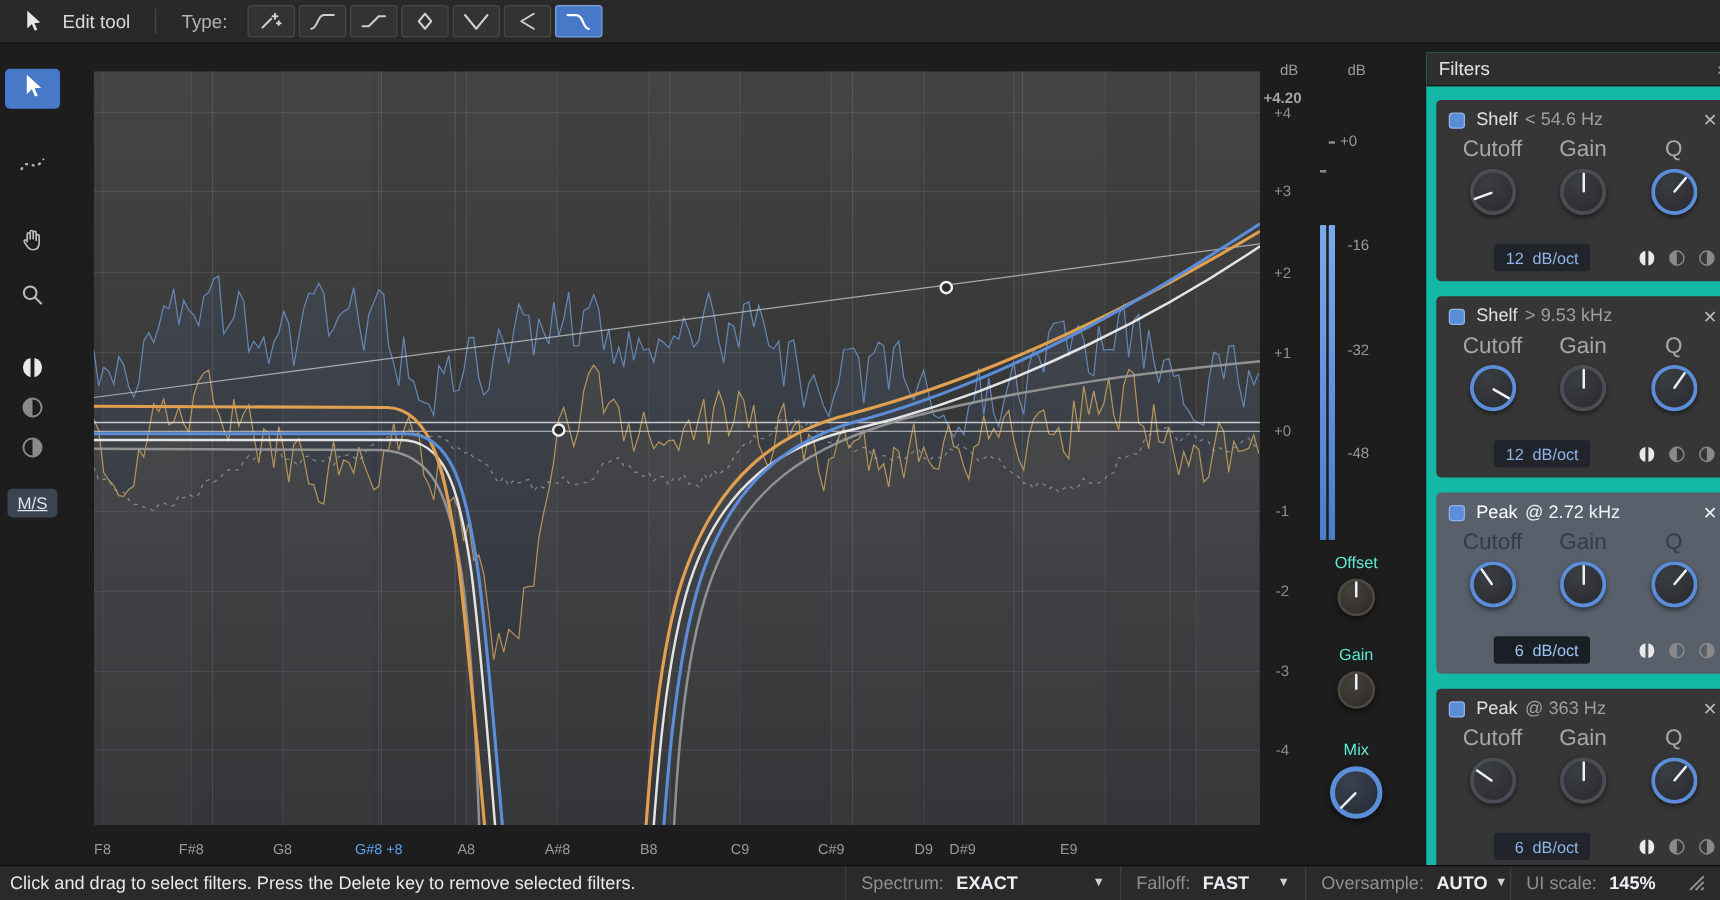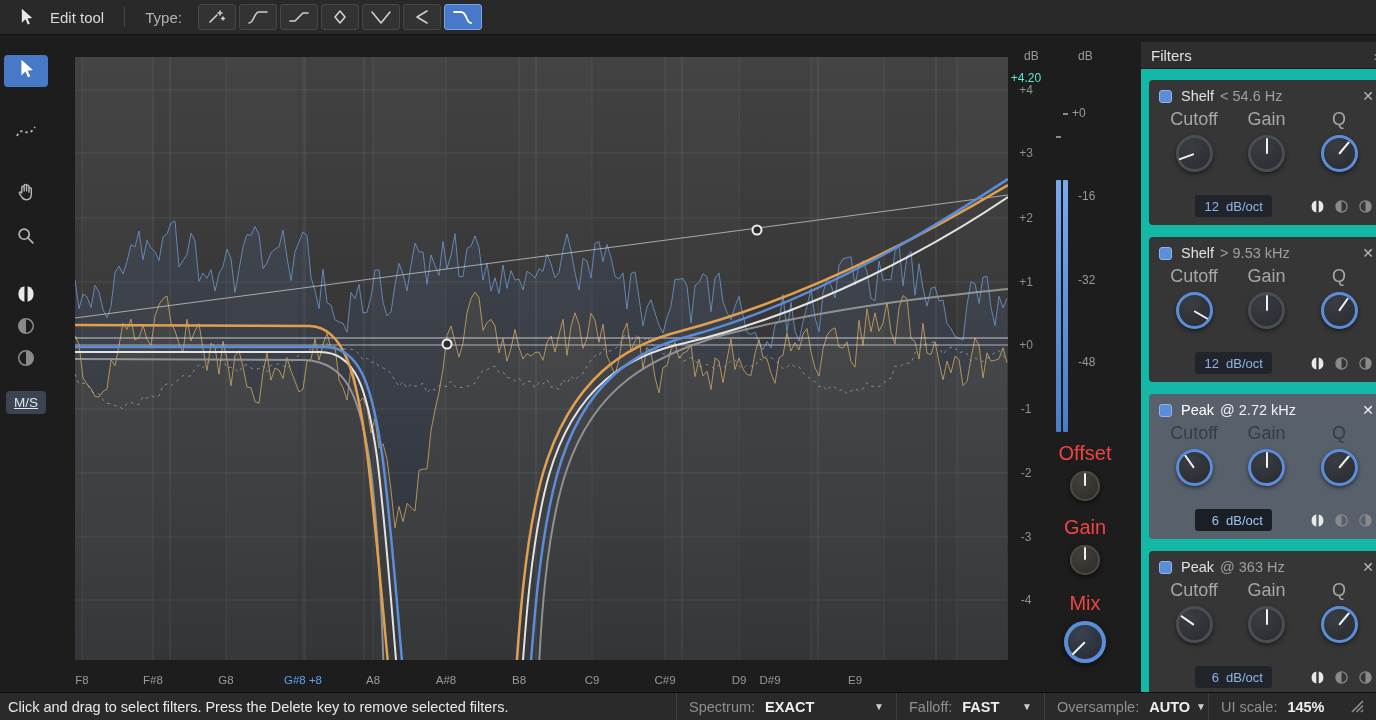--- a/index.html
+++ b/index.html
@@ -29,36 +29,36 @@
   .plot-wrap svg{display:block;}
   .axis-row{position:absolute;left:75px;width:933px;height:14px;font-size:11.5px;color:#9a9a9a;}
   .axis-row span{position:absolute;transform:translateX(-50%);white-space:nowrap;}
   .freq-row{top:659px;}
   .note-row{top:674px;}
   .hl{color:#5fa0f0;}
 
   
   .db-scale{position:absolute;left:1008px;top:35px;width:38px;height:650px;font-size:12px;color:#8f8f8f;}
   .db-scale span{position:absolute;left:0;width:36px;text-align:center;}
-  .db-scale .hl{color:#5eead4;font-weight:normal;}
+  .db-scale .hl{color:#a3a3a3;font-weight:bold;}
 
   
   .meter-area{position:absolute;left:1048px;top:35px;width:74px;height:657px;font-size:12px;color:#9a9a9a;}
   .db-unit{position:absolute;top:14px;}
   .u1{left:-24px;}
   .u2{left:30px;}
   .mzero{position:absolute;left:24px;top:71px;}
   .mtick{position:absolute;width:5px;height:2px;background:#8a8a8a;}
   .t1{left:15px;top:78px;}
   .t2{left:8px;top:101px;}
   .mbar{position:absolute;left:8px;top:145px;width:12px;height:252px;display:flex;gap:2px;}
   .mbar i{flex:1;background:linear-gradient(#7aa9ec,#4a7cc8);border-radius:1px;}
   .mlab{position:absolute;left:30px;width:30px;}
   .kgroup{position:absolute;left:0;width:74px;text-align:center;}
-  .kgroup .klab{font-size:20px;color:#ef4444;}
+  .kgroup .klab{font-size:13px;color:#5eead4;}
   .mknob{position:relative;margin:6px auto 0;border-radius:50%;background:radial-gradient(circle at 38% 30%,#44403a,#2b2926);box-shadow:inset 0 0 0 2px #4d4842,0 2px 5px rgba(0,0,0,.6);}
   .mknob.small{width:30px;height:30px;}
   .mknob.big{width:42px;height:42px;box-shadow:inset 0 0 0 4px #5b8dd9,0 2px 6px rgba(0,0,0,.6);background:radial-gradient(circle at 38% 30%,#3a4250,#22262e);}
   .ptr{position:absolute;left:50%;top:50%;width:2px;margin-left:-1px;height:42%;background:#edf1f7;border-radius:1px;transform-origin:50% 0;}
 
   
   .filters{position:absolute;left:1141px;top:42px;width:251px;height:650px;background:#14b8a6;overflow:hidden;}
   .filters-head{height:27px;background:#2e2e2e;border-bottom:1px solid #1a1a1a;display:flex;align-items:center;padding:0 10px;}
   .filters-title{font-size:15px;color:#e2e2e2;}
   .filters-expand{margin-left:auto;color:#9a9a9a;font-size:15px;}

